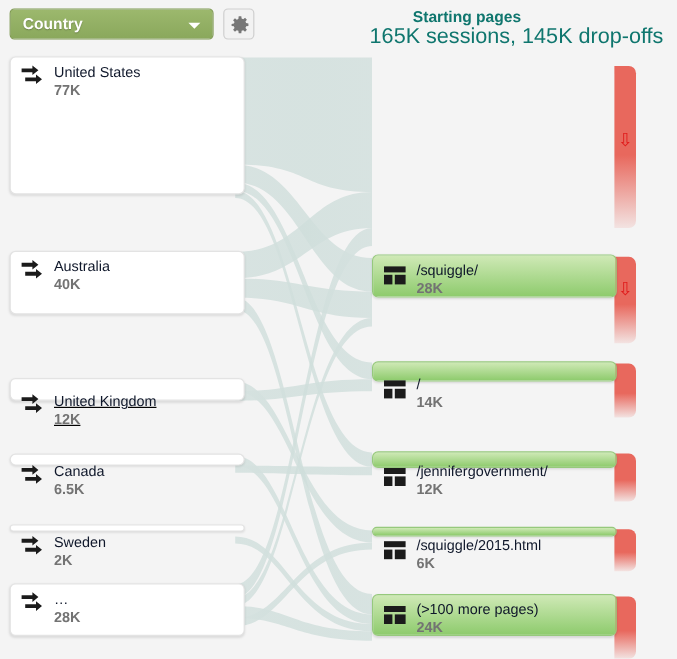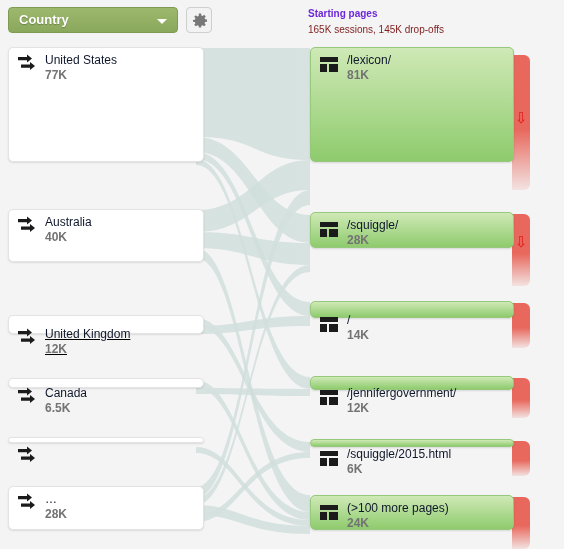--- a/index.html
+++ b/index.html
@@ -43,25 +43,26 @@
     box-sizing: border-box;
     cursor: pointer;
   }
   .gear-btn svg { position: absolute; left: 5px; top: 5px; }
 
   .col-head {
     position: absolute; left: 308px; top: 5px;
     width: 250px;
   }
   .col-head .title {
-    font-size: 10px; font-weight: bold; color: #6d28d9;
+    font-size: 13px; font-weight: bold; color: #0f766e;
     line-height: 17px;
+    margin-left: 36px;
   }
   .col-head .sub {
-    font-size: 10px; color: #7f1d1d; line-height: 16px;
+    font-size: 18px; color: #0f766e; line-height: 16px;
   }
 
   
   .ribbons { position: absolute; left: 0; top: 0; width: 564px; height: 549px; }
 
   
   .node { position: absolute; box-sizing: border-box; }
 
   .node.left .box {
     position: absolute; left: 0; top: 0; right: 0; bottom: 0;
@@ -221,54 +222,44 @@
     </div>
   </div>
 
   <div class="node left" style="left:8px; top:437px; width:196px; height:6px;">
     <div class="box"></div>
     <div class="content" style="top:8px;">
       <svg class="icon" viewBox="0 0 22 22">
         <path fill="#1b1b1b" d="M2,4 L11,4 L11,1.6 L16,5.6 L11,9.6 L11,7.2 L2,7.2 Z"></path>
         <path fill="#1b1b1b" d="M5,11.5 L14,11.5 L14,9.1 L19,13.1 L14,17.1 L14,14.7 L5,14.7 Z"></path>
       </svg>
+      <div class="txt">
+        <div class="name">Sweden</div>
+        <div class="val">2K</div>
+      </div>
     </div>
   </div>
 
   <div class="node left" style="left:8px; top:486px; width:196px; height:44px;">
     <div class="box"></div>
     <div class="content">
       <svg class="icon" viewBox="0 0 22 22">
         <path fill="#1b1b1b" d="M2,4 L11,4 L11,1.6 L16,5.6 L11,9.6 L11,7.2 L2,7.2 Z"></path>
         <path fill="#1b1b1b" d="M5,11.5 L14,11.5 L14,9.1 L19,13.1 L14,17.1 L14,14.7 L5,14.7 Z"></path>
       </svg>
       <div class="txt">
         <div class="name">…</div>
         <div class="val">28K</div>
       </div>
     </div>
   </div>
 
   <div class="dropbar" style="left:512px; top:55px; height:135px;">
     <span class="arrow" style="top:55px;">⇩</span>
   </div>
-  <div class="node right" style="left:310px; top:47px; width:204px; height:115px;">
-    <div class="box"></div>
-    <div class="content">
-      <svg class="icon" viewBox="0 0 22 22">
-        <rect x="2" y="4" width="18" height="5" fill="#1b1b1b"></rect>
-        <rect x="2" y="11" width="7" height="8" fill="#1b1b1b"></rect>
-        <rect x="11" y="11" width="9" height="8" fill="#1b1b1b"></rect>
-      </svg>
-      <div class="txt">
-        <div class="name">/lexicon/</div>
-        <div class="val">81K</div>
-      </div>
-    </div>
-  </div>
 
   <div class="dropbar" style="left:512px; top:214px; height:72px;">
     <span class="arrow" style="top:20px;">⇩</span>
   </div>
   <div class="node right" style="left:310px; top:212px; width:204px; height:36px;">
     <div class="box"></div>
     <div class="content">
       <svg class="icon" viewBox="0 0 22 22">
         <rect x="2" y="4" width="18" height="5" fill="#1b1b1b"></rect>
         <rect x="2" y="11" width="7" height="8" fill="#1b1b1b"></rect>

